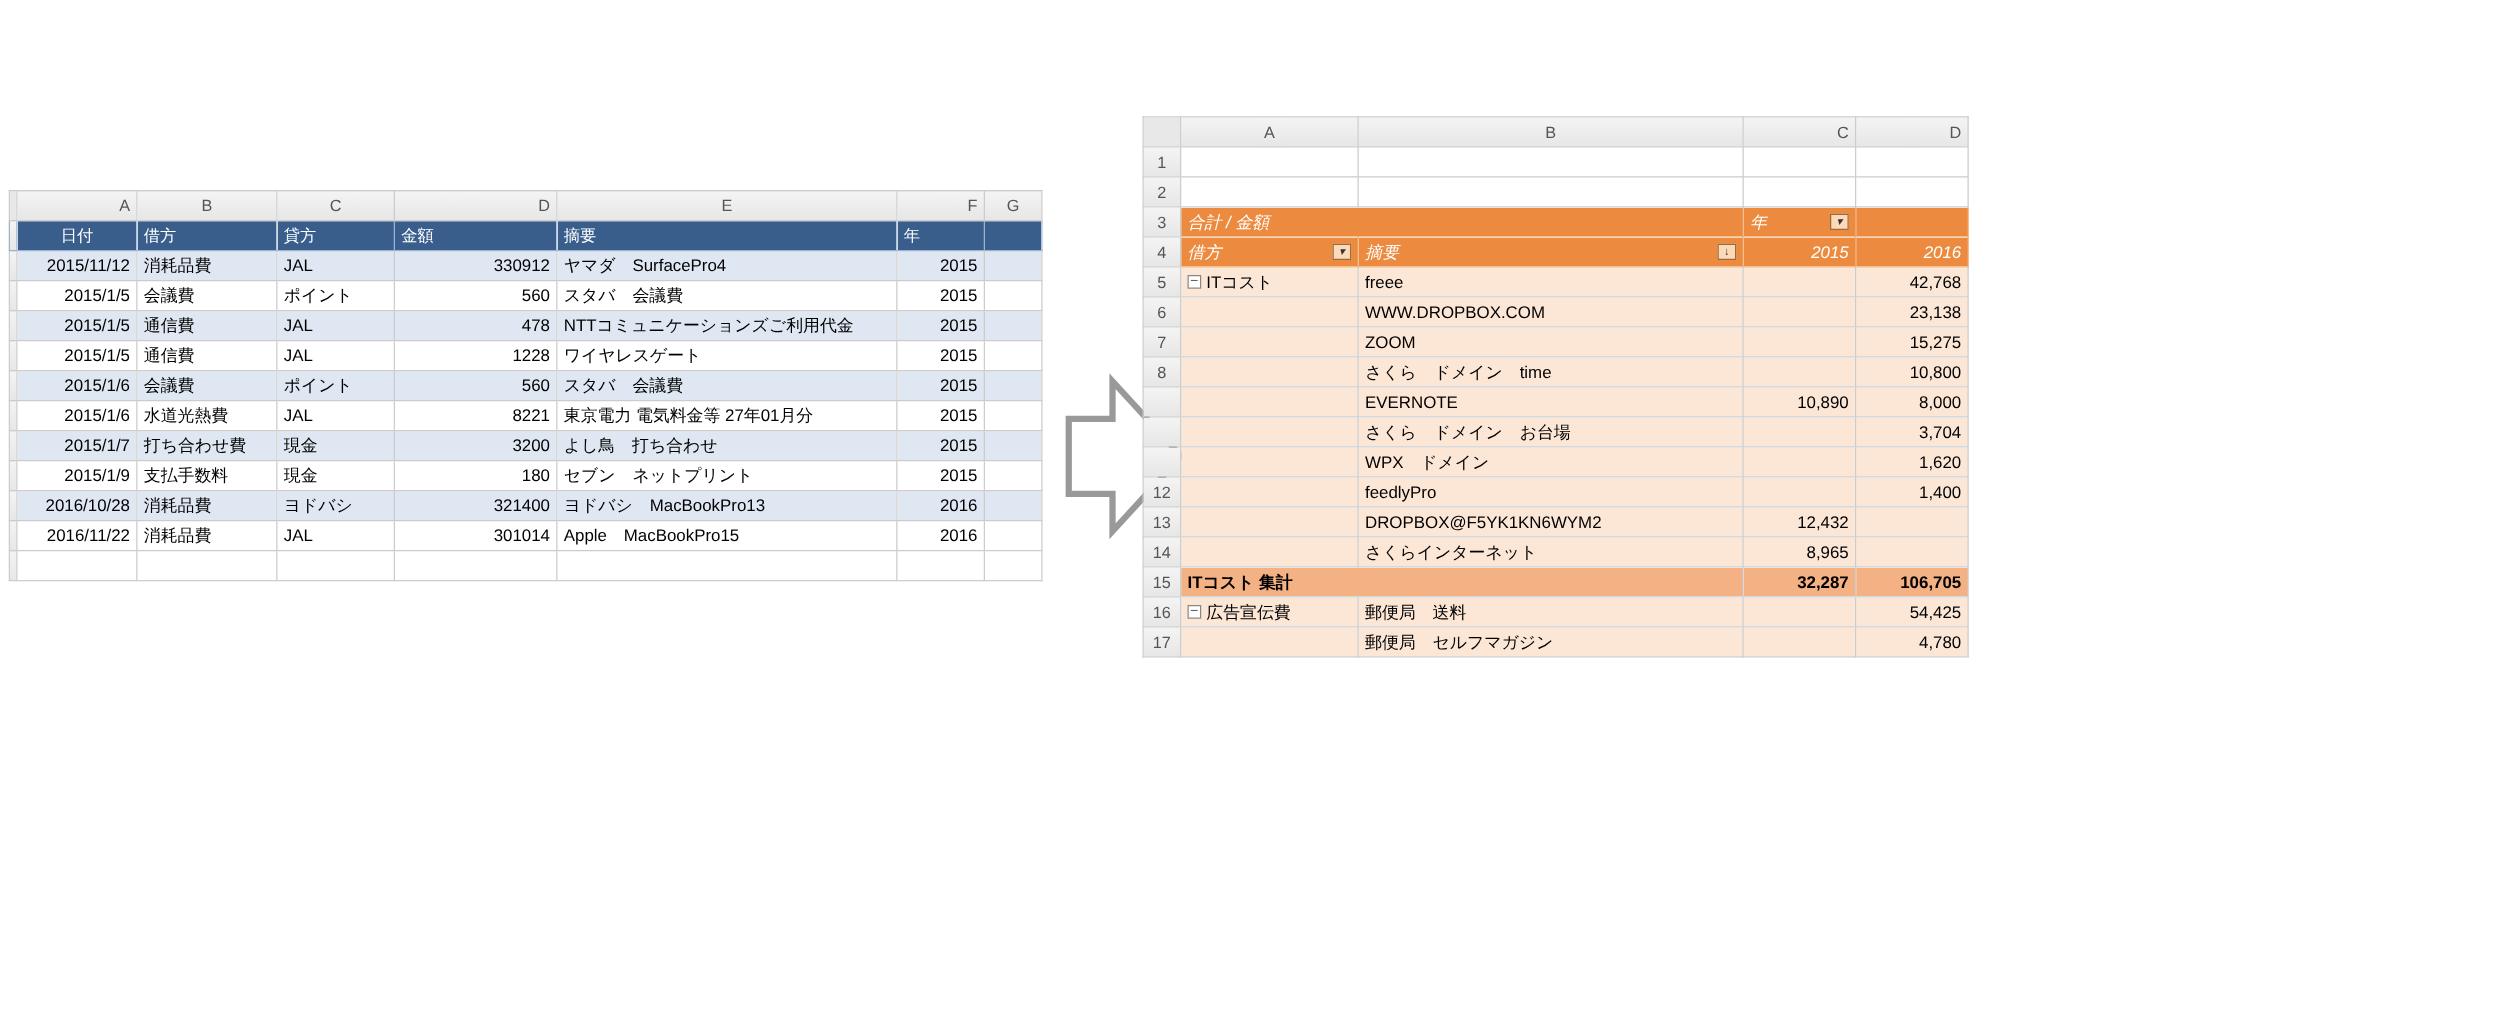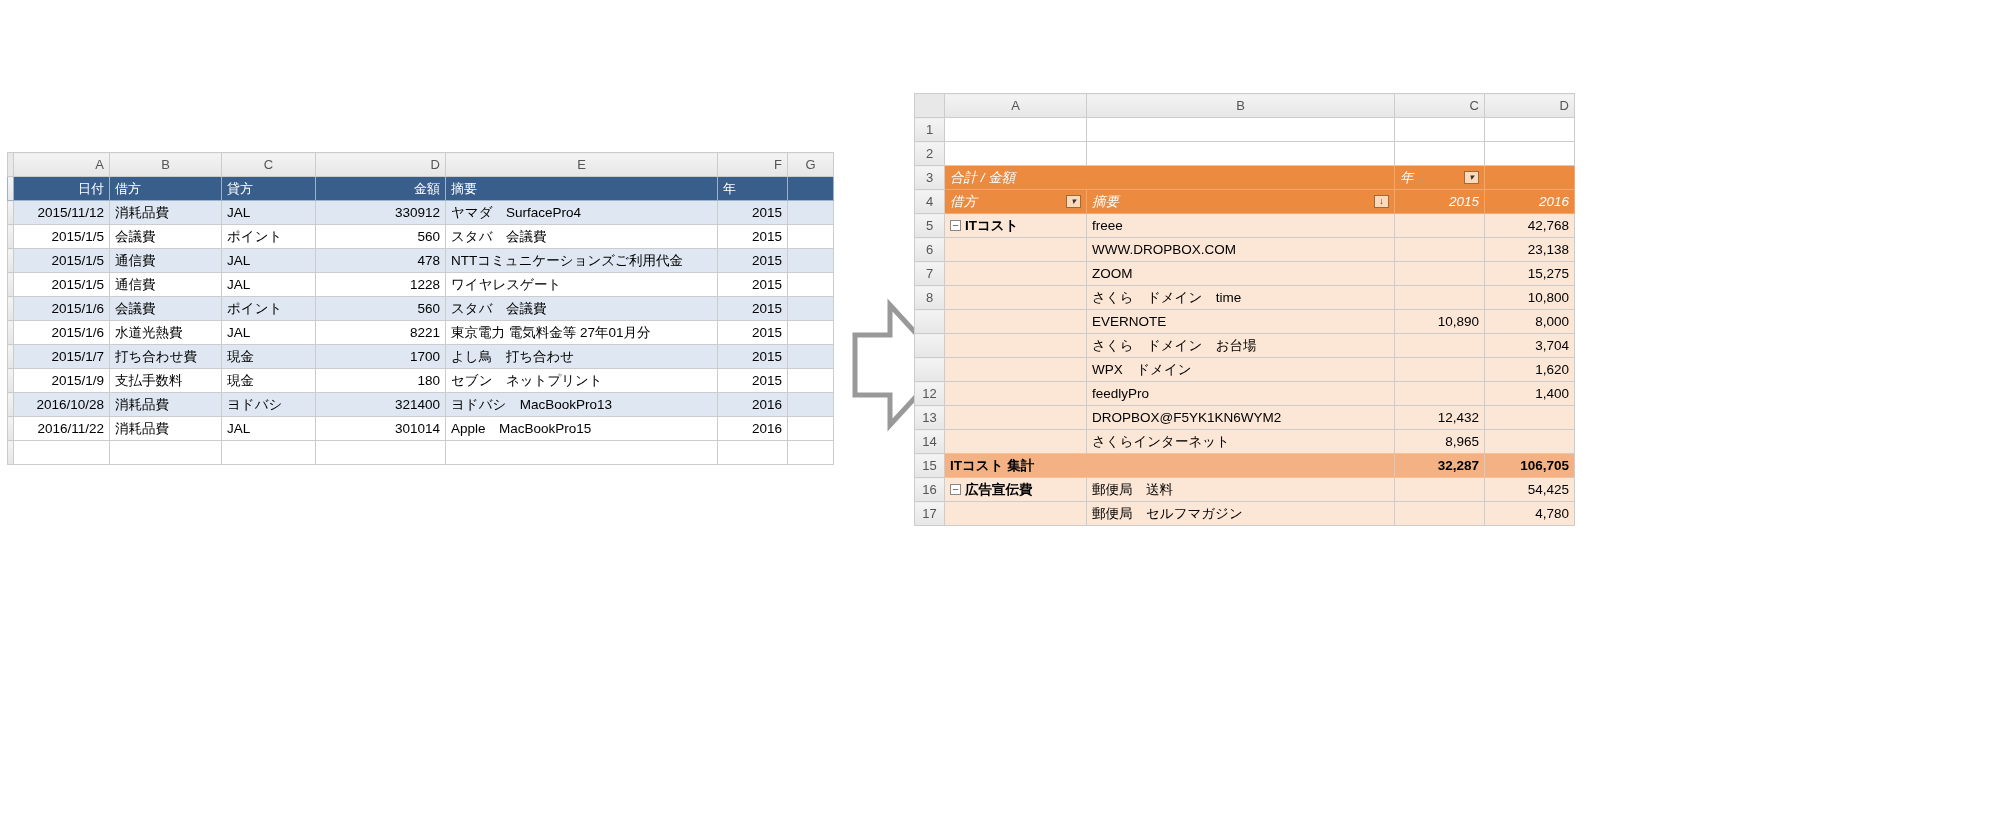--- a/index.html
+++ b/index.html
@@ -69,21 +69,21 @@
   #right-sheet .cC { width: 90px; text-align:right;}
   #right-sheet .cD { width: 90px; text-align:right;}
   .hdr-right td {
     background:#ec8b3f;
     color:#fff;
     border-color:#f0a96c;
     font-style:italic;
   }
   .pivot-area td { background:#fce6d6; }
   .subtotal td { background:#f4b183; font-weight:bold;}
-  .cat {font-weight:bold;}
+  .cat {font-weight:normal;}
   .collapse-btn {
     display:inline-block;
     width:11px;height:11px;
     border:1px solid #888;
     line-height:9px;
     text-align:center;
     font-size:11px;
     color:#555;
     margin-right:4px;
     background:#fff;
@@ -119,24 +119,24 @@
     <th class="cA">A</th>
     <th class="cB">B</th>
     <th class="cC">C</th>
     <th class="cD">D</th>
     <th class="cE">E</th>
     <th class="cF">F</th>
     <th class="cG">G</th>
   </tr>
   <tr class="hdr-left">
     <th class="row-head c-rh"></th>
-    <th class="cA" style="text-align:right">日付</th>
+    <th class="cA" style="text-align:center">日付</th>
     <th class="cB">借方</th>
     <th class="cC">貸方</th>
-    <th class="cD" style="text-align:right">金額</th>
+    <th class="cD" style="text-align:left">金額</th>
     <th class="cE">摘要</th>
     <th class="cF" style="text-align:left">年</th>
     <th class="cG"></th>
   </tr>
   </tbody>
     <tbody id="left-body">
       <tr class="band">
         <th class="row-head c-rh"></th>
         <td class="cA">2015/11/12</td>
         <td class="cB">消耗品費</td>
@@ -194,21 +194,21 @@
         <td class="cD">8221</td>
         <td class="cE">東京電力 電気料金等 27年01月分</td>
         <td class="cF">2015</td>
         <td class="cG"></td>
       </tr>
       <tr class="band">
         <th class="row-head c-rh"></th>
         <td class="cA">2015/1/7</td>
         <td class="cB">打ち合わせ費</td>
         <td class="cC">現金</td>
-        <td class="cD">1700</td>
+        <td class="cD">3200</td>
         <td class="cE">よし鳥　打ち合わせ</td>
         <td class="cF">2015</td>
         <td class="cG"></td>
       </tr>
       <tr>
         <th class="row-head c-rh"></th>
         <td class="cA">2015/1/9</td>
         <td class="cB">支払手数料</td>
         <td class="cC">現金</td>
         <td class="cD">180</td>

